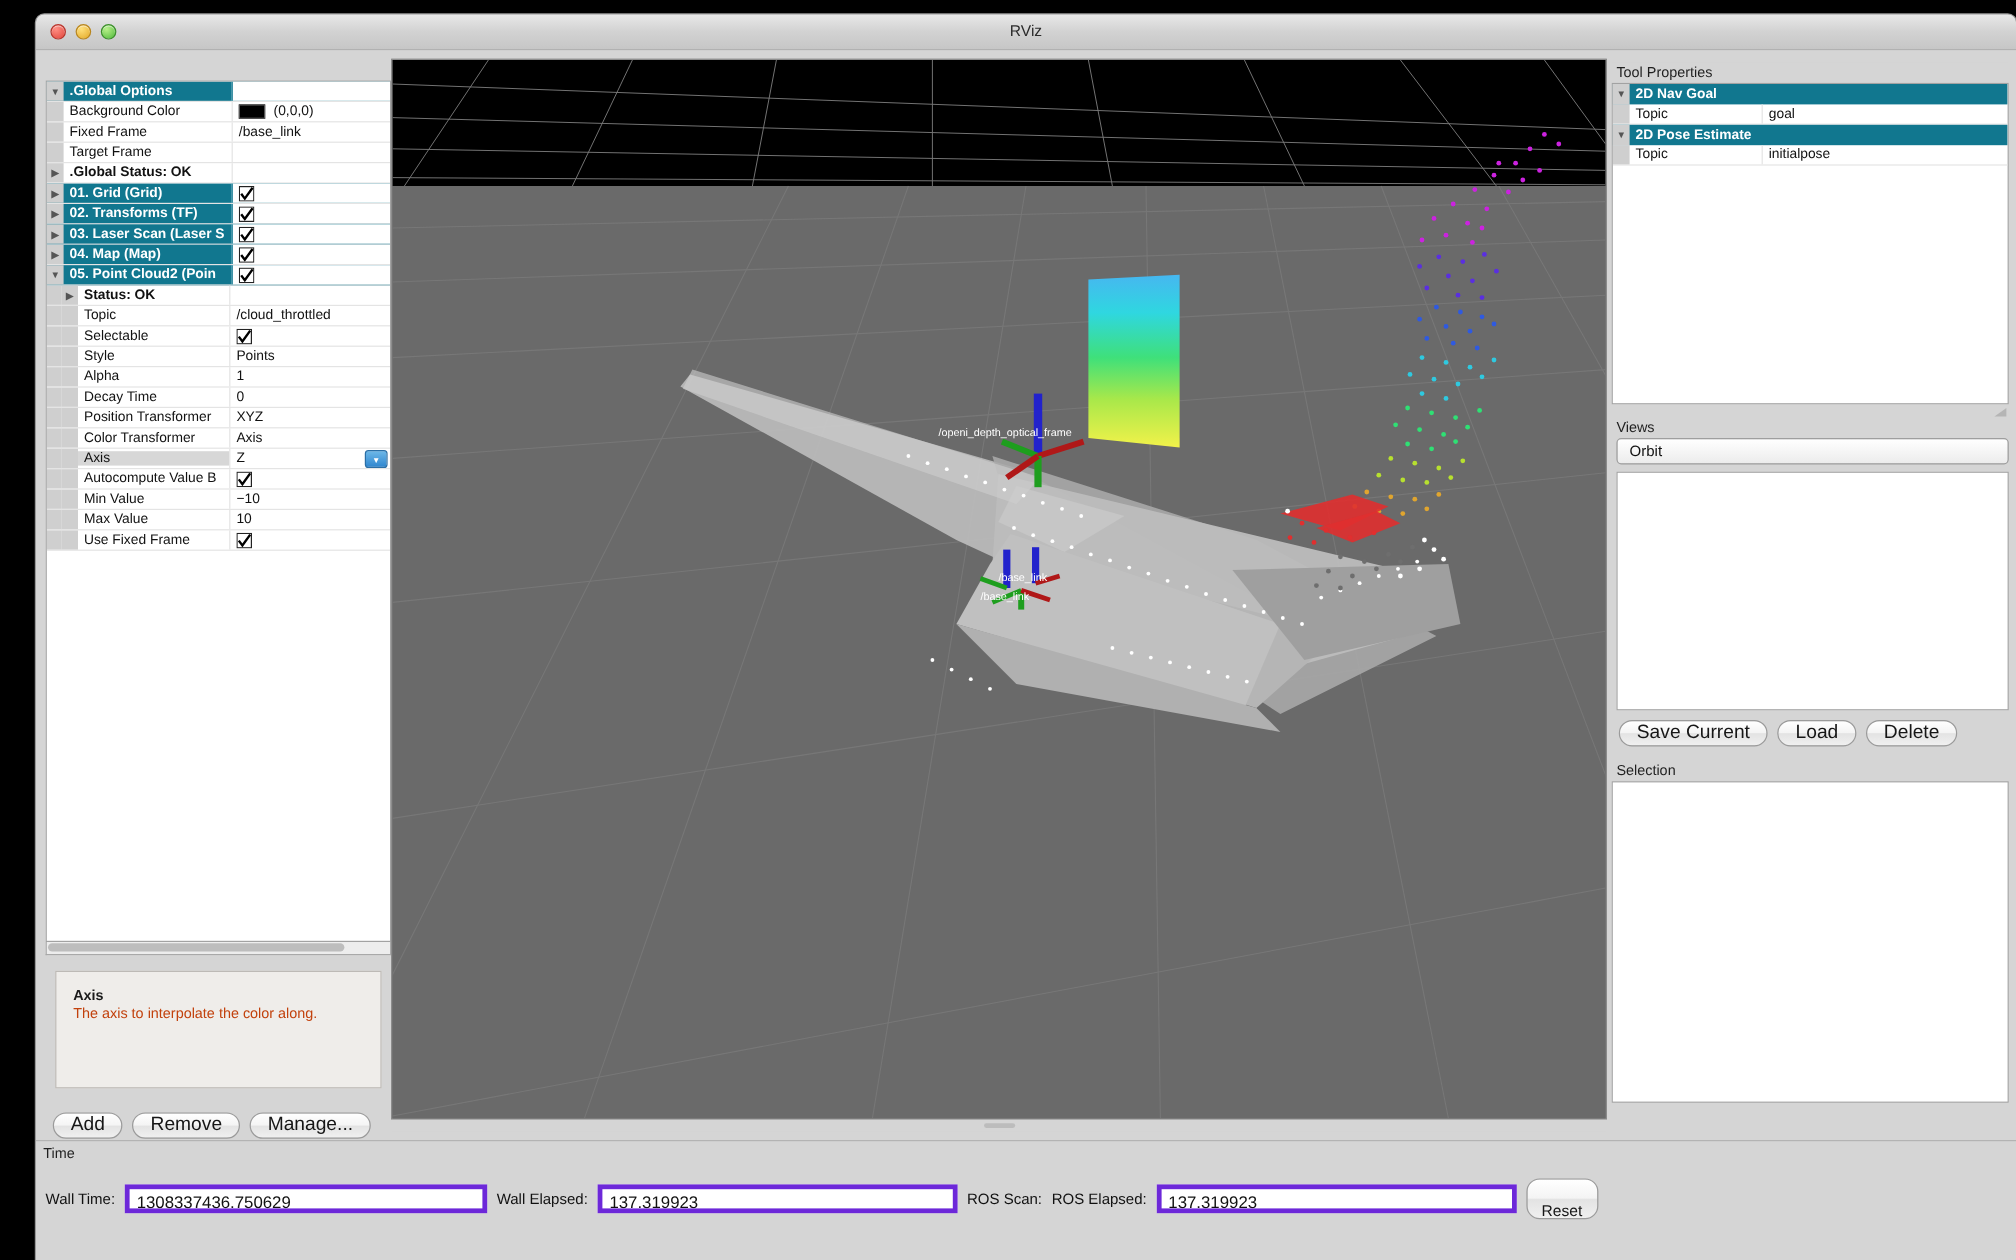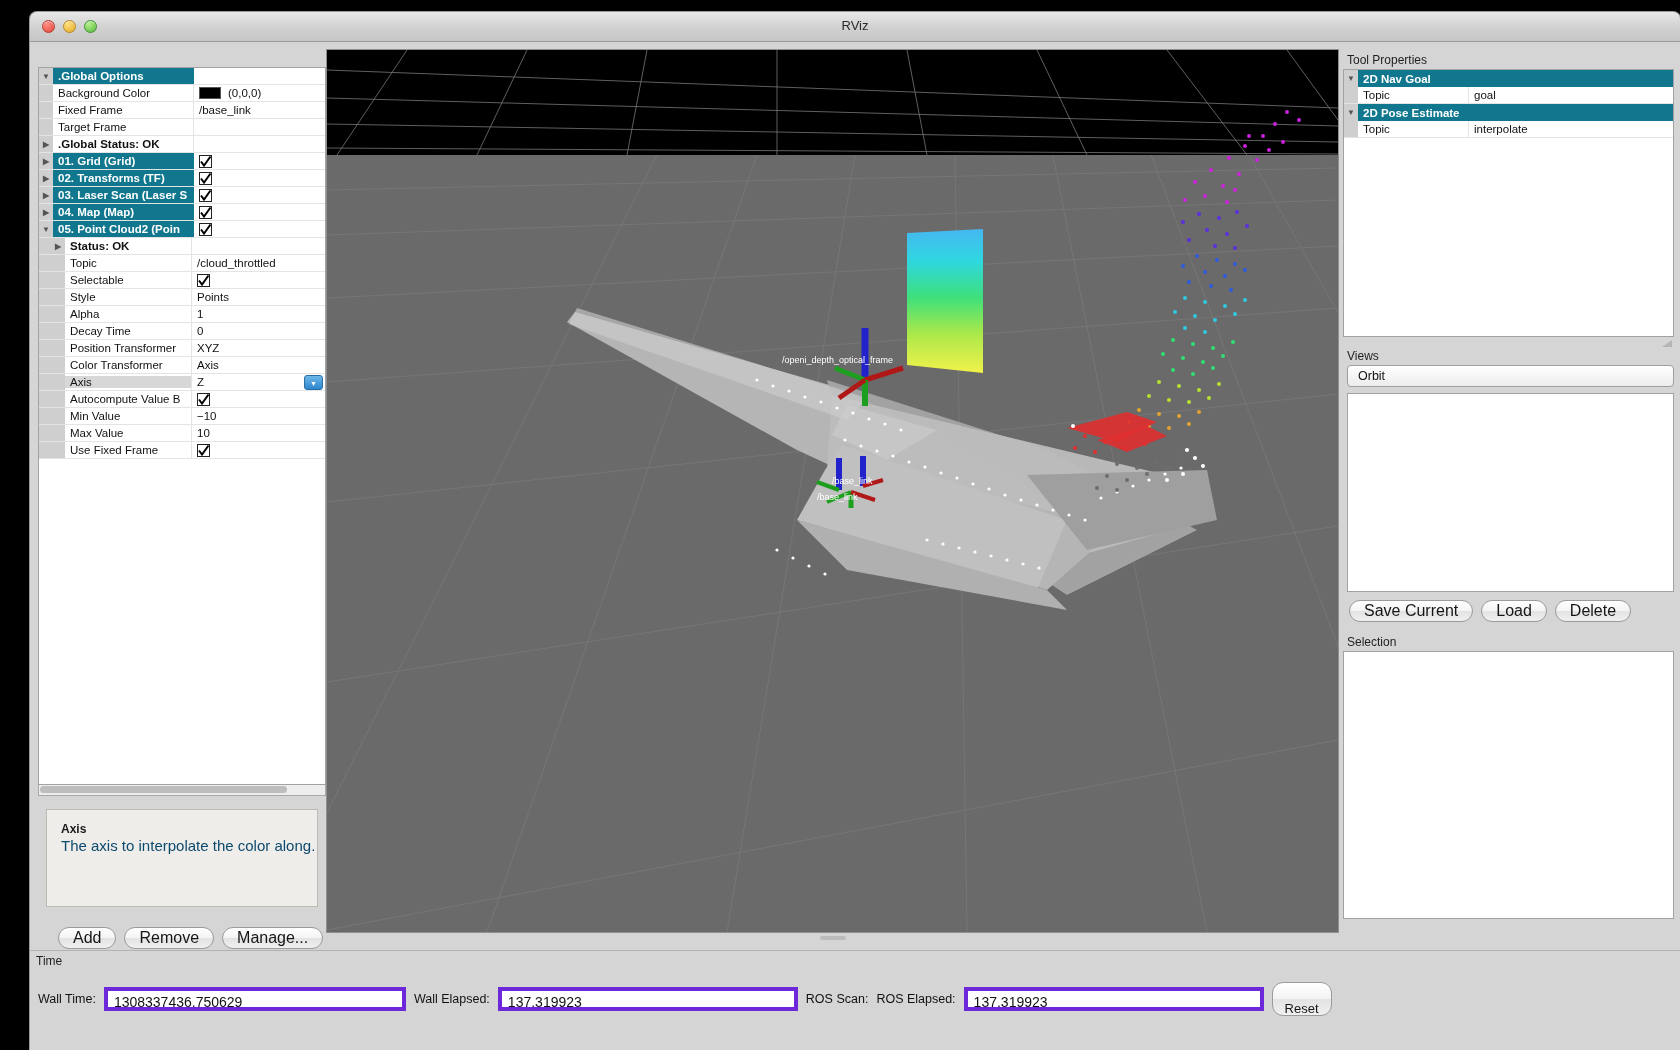--- a/index.html
+++ b/index.html
@@ -157,25 +157,25 @@
     position: absolute; left: 8px; top: 760px;
     width: 272px; height: 98px;
     background: #efedea;
     border: 1px solid #bdbab6;
   }
   #help-box .help-title {
     font-size: 12px; font-weight: bold; color: #1a1a1a;
     padding: 12px 0 0 14px;
   }
   #help-box .help-text {
-    font-size: 15px; color: #0c4a6e;
+    font-size: 12px; color: #c2410c;
     padding: 1px 0 0 14px;
   }
   #displays-buttons {
-    position: absolute; left: 20px; top: 878px;
+    position: absolute; left: 6px; top: 878px;
     display: flex; gap: 8px;
   }
   .btn {
     height: 22px;
     padding: 0 14px;
     border-radius: 11px;
     border: 1px solid #9b9b9b;
     background: linear-gradient(to bottom,#ffffff 0%, #f4f4f4 48%, #e3e3e3 52%, #f0f0f0 100%);
     font-size: 16px; color: #161616;
     cursor: pointer;
@@ -846,21 +846,21 @@
               </div>
             </div>
             <div class="tp-row header-row">
               <div class="arrow">▼</div>
               <div class="namecell" style="flex:1 1 auto">2D Pose Estimate</div>
             </div>
             <div class="tp-row value-row">
               <div class="gut"></div>
               <div class="namecell">Topic</div>
               <div class="valcell">
-                <span>interpolate</span>
+                <span>initialpose</span>
               </div>
             </div>
           </div>
         <div id="tp-grip"></div>
 
         <div id="views-panel">
           <div id="views-title">Views</div>
           <div id="views-combo">Orbit</div>
           <div id="views-list"></div>
           <div id="views-buttons">

